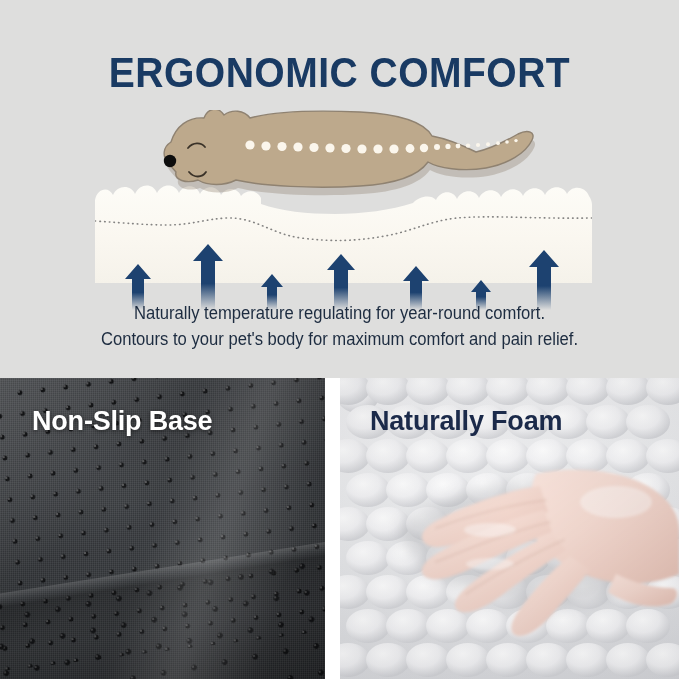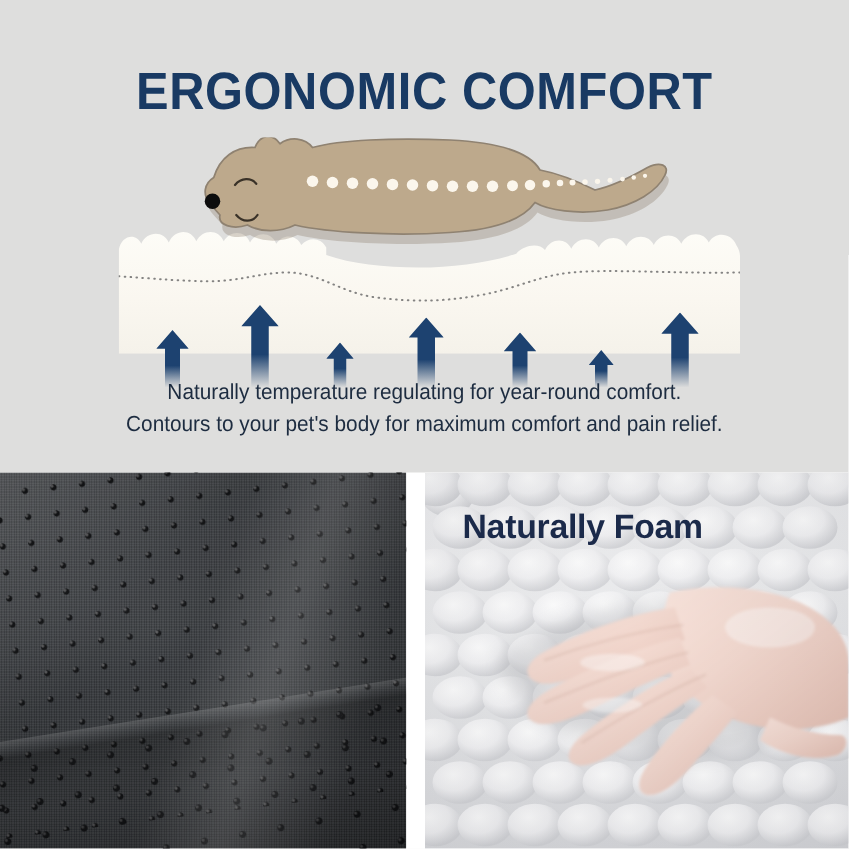--- a/index.html
+++ b/index.html
@@ -331,20 +331,21 @@
   <div class="panels">
 
     <div class="panel panel-left">
       <div class="fabric"></div>
       <div class="weave"></div>
       <div class="dots-a"></div>
       <div class="fold"></div>
       <div class="dots-b"></div>
       <div class="sheen"></div>
       <div class="vig-left"></div>
+      <div class="panel-label label-left">Non-Slip Base</div>
     </div>
 
     <div class="panel panel-right">
       <div class="foam"></div>
 
       <svg class="foam-svg" viewBox="0 0 339 301" preserveAspectRatio="none" xmlns="http://www.w3.org/2000/svg">
         <defs>
           <radialGradient id="peak" cx="38%" cy="32%" r="68%">
             <stop offset="0%" stop-color="#ffffff"></stop>
             <stop offset="55%" stop-color="#f2f2f4"></stop>

